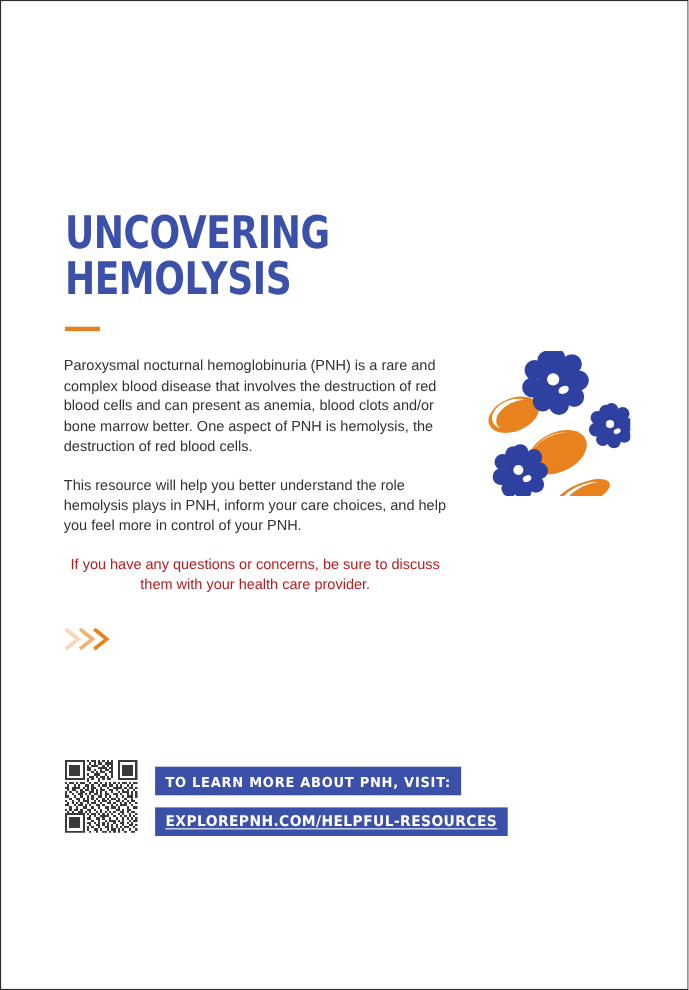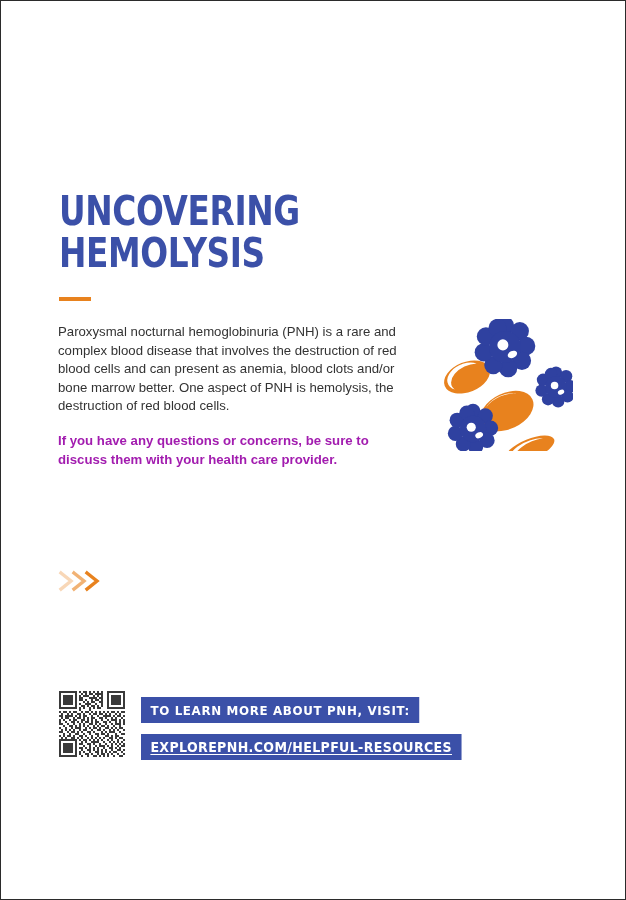--- a/index.html
+++ b/index.html
@@ -59,23 +59,24 @@
     top: 322px;
     width: 348px;
     color: #333333;
     font-size: 13.2px;
     line-height: 18.6px;
   }
   .copy p {
     margin: 0 0 16px 0;
   }
   .copy p.bold {
-    font-weight: bold;
-    color: #a21caf;
+    font-weight: normal;
+    color: #b91c1c;
     margin-bottom: 0;
+    text-align: center;
   }
 
   
   .chevrons {
     position: absolute;
     left: 57px;
     top: 566px;
     width: 52px;
     height: 28px;
   }
@@ -145,20 +146,21 @@
 
   <div class="headline">
     <span class="line">UNCOVERING</span>
     <span class="line">HEMOLYSIS</span>
   </div>
 
   <div class="rule"></div>
 
   <div class="copy">
     <p>Paroxysmal nocturnal hemoglobinuria (PNH) is a rare and complex blood disease that involves the destruction of red blood cells and can present as anemia, blood clots and/or bone marrow better. One aspect of PNH is hemolysis, the destruction of red blood cells.</p>
+    <p>This resource will help you better understand the role hemolysis plays in PNH, inform your care choices, and help you feel more in control of your PNH.</p>
     <p class="bold">If you have any questions or concerns, be sure to discuss them with your health care provider.</p>
   </div>
 
   <div class="chevrons">
     <svg width="52" height="28" viewBox="0 0 52 28">
       <g fill="none" stroke="#e8821e" stroke-width="3.4" stroke-linecap="square" stroke-linejoin="miter">
         <polyline points="3,6 13,14 3,22" opacity="0.32"></polyline>
         <polyline points="16,6 26,14 16,22" opacity="0.62"></polyline>
         <polyline points="29,6 39,14 29,22" opacity="1"></polyline>
       </g>

